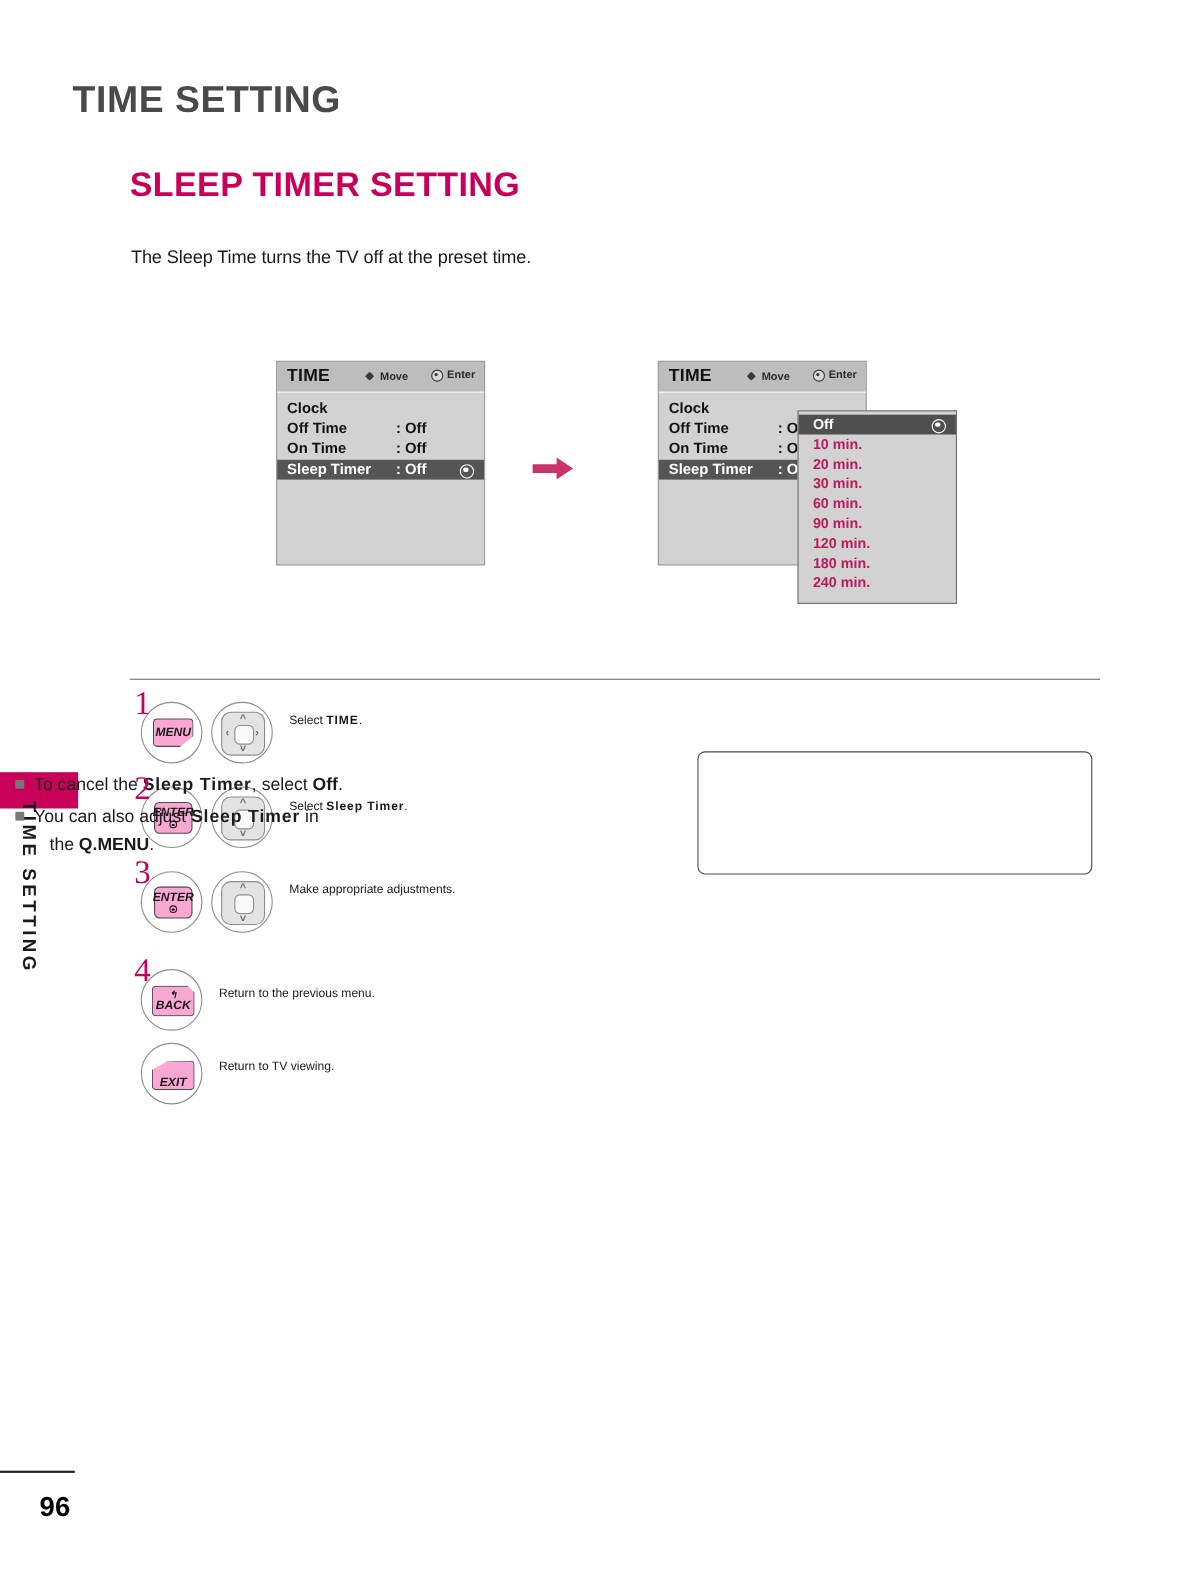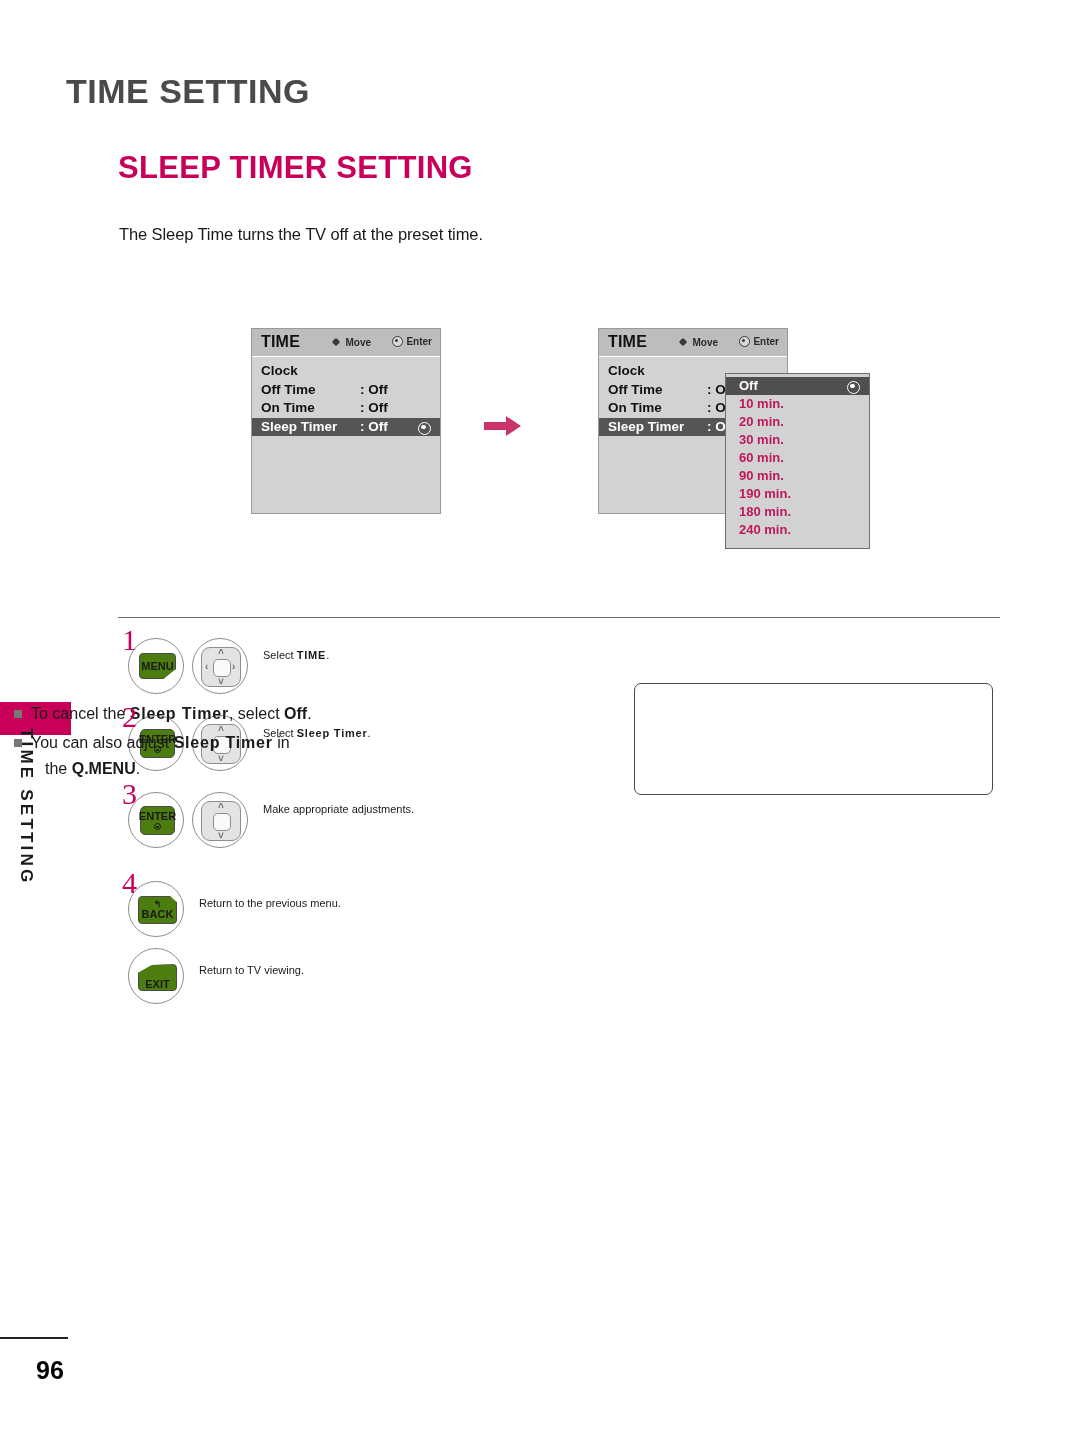--- a/index.html
+++ b/index.html
@@ -264,31 +264,32 @@
   .btn-circle {
     position: absolute;
     width: 56px; height: 56px;
     border-radius: 50%;
     border: 1.6px solid #8d8d8d;
     box-sizing: border-box;
     background: #fff;
   }
   .key {
     position: absolute;
-    background: #4d7c0f;
+    background: #f9a8d4;
     border: 1.4px solid #4a4a4a;
     box-sizing: border-box;
     color: #1a1a1a;
     font-size: 11px;
     font-weight: bold;
     display: flex;
     flex-direction: column;
     align-items: center;
     justify-content: center;
     line-height: 1;
+    font-style: italic;
   }
   .key-menu {
     left: 10px; top: 14px;
     width: 37px; height: 26px;
     border-radius: 4px;
     clip-path: polygon(0 0, 100% 0, 100% 62%, 66% 100%, 0 100%);
   }
   .key-enter {
     left: 11px; top: 13px;
     width: 35px; height: 29px;
@@ -510,21 +511,21 @@
   <div class="dd-row">
     <span>30 min.</span>
   </div>
   <div class="dd-row">
     <span>60 min.</span>
   </div>
   <div class="dd-row">
     <span>90 min.</span>
   </div>
   <div class="dd-row">
-    <span>190 min.</span>
+    <span>120 min.</span>
   </div>
   <div class="dd-row">
     <span>180 min.</span>
   </div>
   <div class="dd-row">
     <span>240 min.</span>
   </div>
 </div>
 
 <div class="hr"></div>

